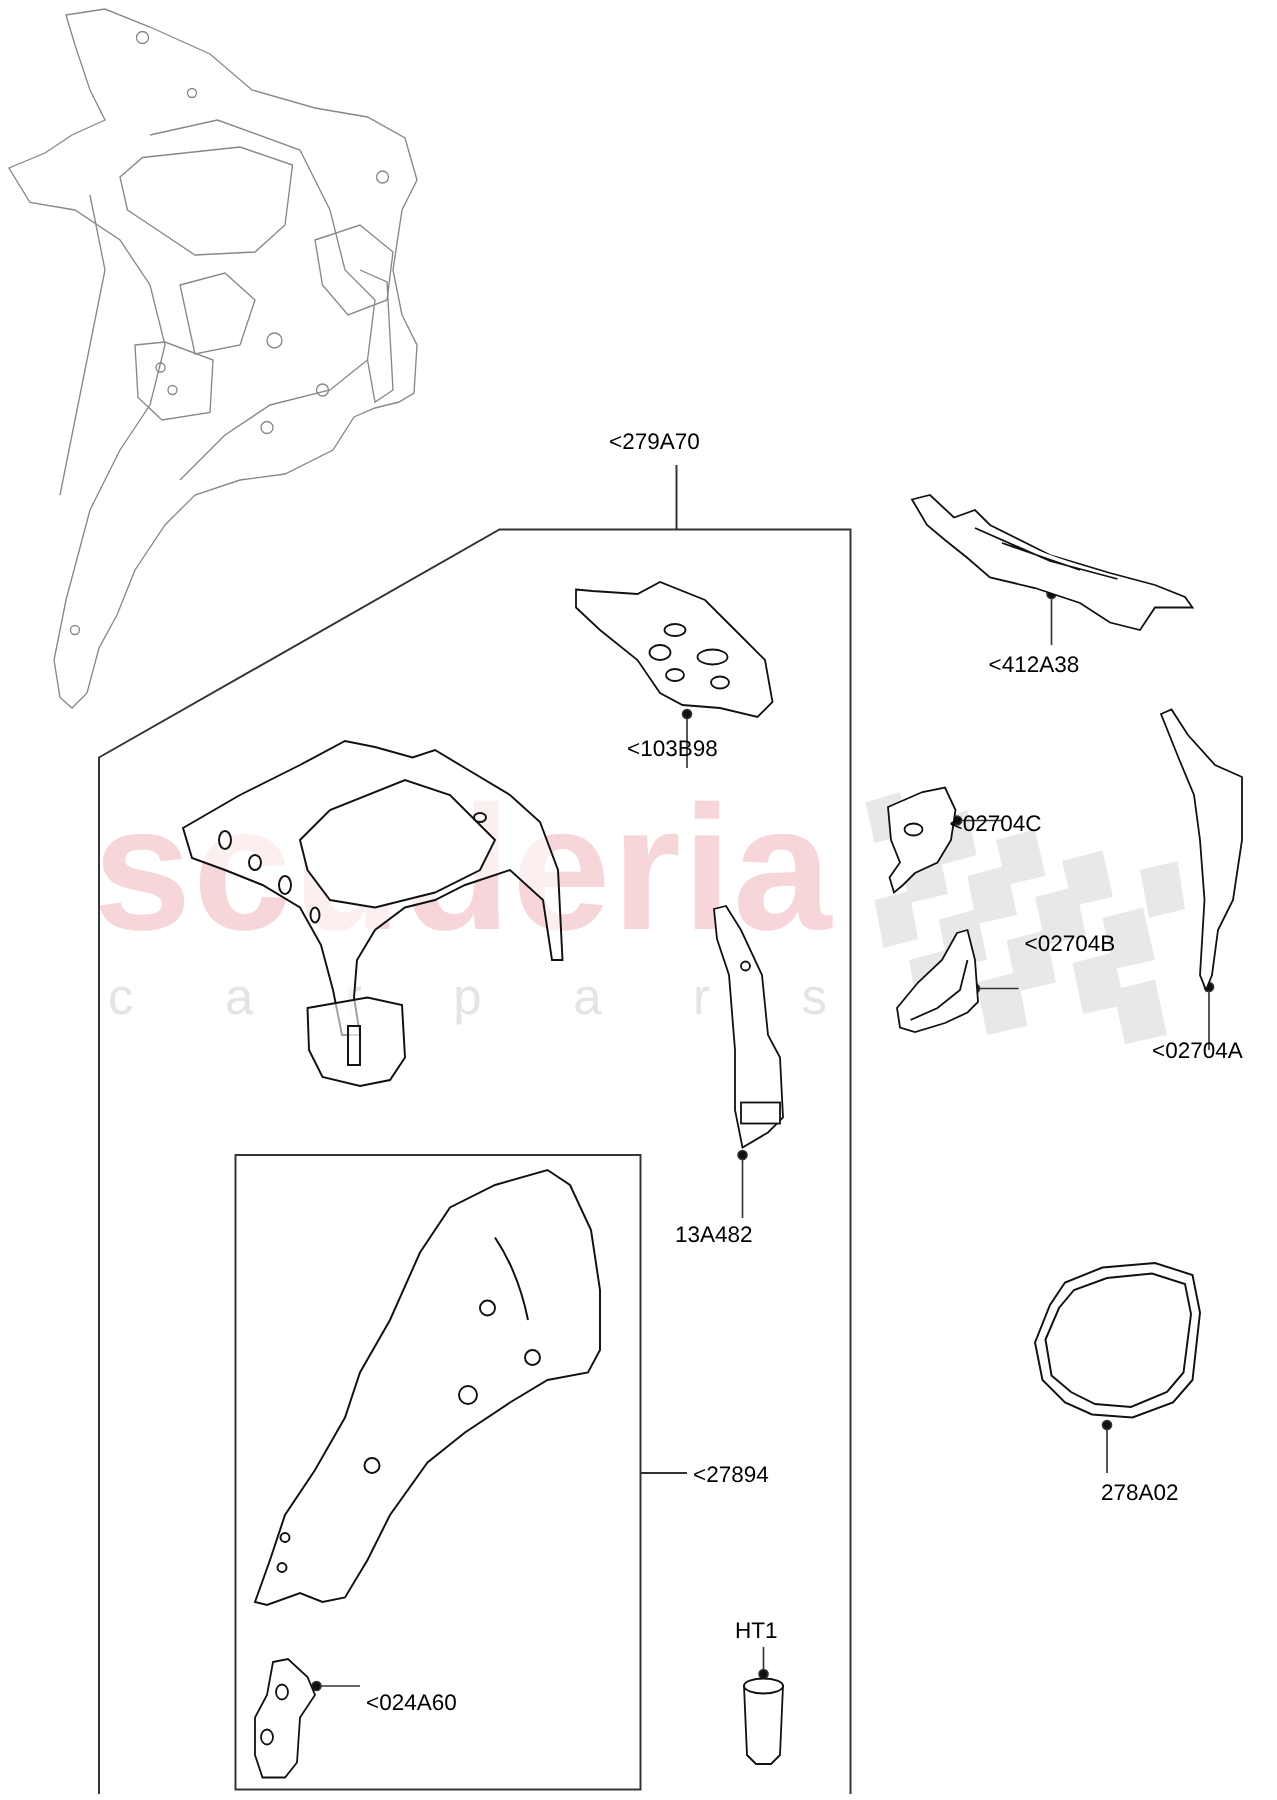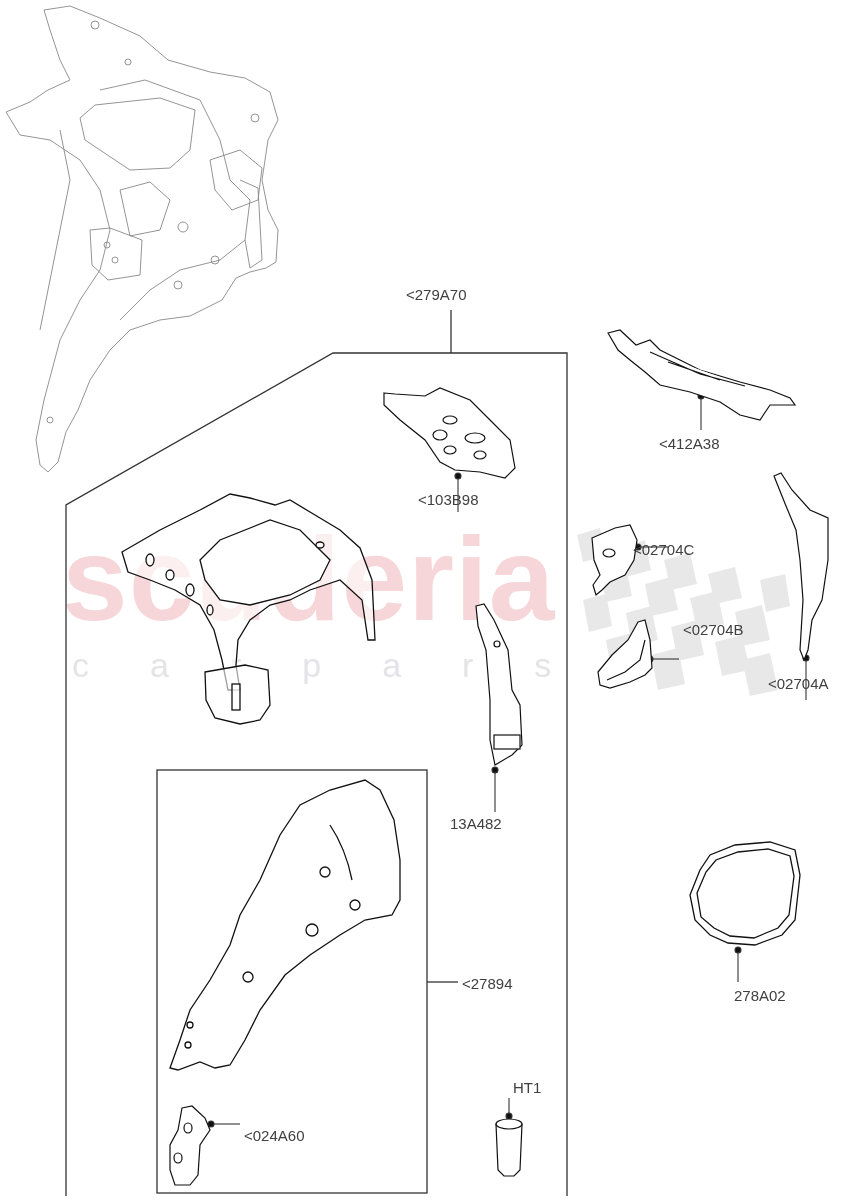--- a/index.html
+++ b/index.html
@@ -1,20 +1,20 @@
 <!DOCTYPE html>
 <html><head>
 <meta charset="utf-8">
 <style>
   html, body { margin: 0; padding: 0; background: #ffffff; }
   body { width: 851px; height: 1200px; position: relative; overflow: hidden;
          font-family: "Liberation Sans", sans-serif; }
   #stage { position: absolute; left: 0; top: 0; width: 851px; height: 1200px; }
   .callout { position: absolute; font-family: "Liberation Sans", sans-serif;
-             font-size: 15px; color: #404040; white-space: nowrap; line-height: 1; cursor: pointer; }
+             font-size: 15px; color: #000000; white-space: nowrap; line-height: 1; cursor: pointer; }
   .wm-big { position: absolute; left: 62px; top: 520px; font-family: "Liberation Sans", sans-serif;
             font-weight: bold; font-size: 118px; color: #f6d6d8; letter-spacing: 1px; line-height: 1; }
   .wm-small { position: absolute; left: 72px; top: 648px; font-family: "Liberation Sans", sans-serif;
               font-size: 34px; color: #e4e4e8; letter-spacing: 61px; line-height: 1; }
 </style>
 </head>
 <body>
 
 <div id="stage">
 
@@ -162,19 +162,19 @@
       <path d="M690,895 L700,870 L710,855 L735,845 L770,842 L795,850 L800,875 L795,920 L782,935 L755,945 L728,943 L710,935 L695,920 Z"></path>
       <path d="M697,893 L706,872 L716,860 L738,852 L768,849 L790,856 L794,876 L789,915 L778,928 L754,938 L730,936 L714,928 L701,917 Z"></path>
     </g>
   </svg>
 
   <div class="callout" style="left:406px;top:287px">&lt;279A70</div>
   <div class="callout" style="left:659px;top:436px">&lt;412A38</div>
   <div class="callout" style="left:418px;top:492px">&lt;103B98</div>
   <div class="callout" style="left:633px;top:542px">&lt;02704C</div>
   <div class="callout" style="left:683px;top:622px">&lt;02704B</div>
-  <div class="callout" style="left:768px;top:676px">&lt;02704A</div>
+  <div class="callout" style="left:768px;top:693px">&lt;02704A</div>
   <div class="callout" style="left:450px;top:816px">13A482</div>
   <div class="callout" style="left:462px;top:976px">&lt;27894</div>
   <div class="callout" style="left:734px;top:988px">278A02</div>
-  <div class="callout" style="left:513px;top:1080px">HT1</div>
+  <div class="callout" style="left:490px;top:1080px">HT1</div>
   <div class="callout" style="left:244px;top:1128px">&lt;024A60</div>
 </div>
 
 </body></html>

